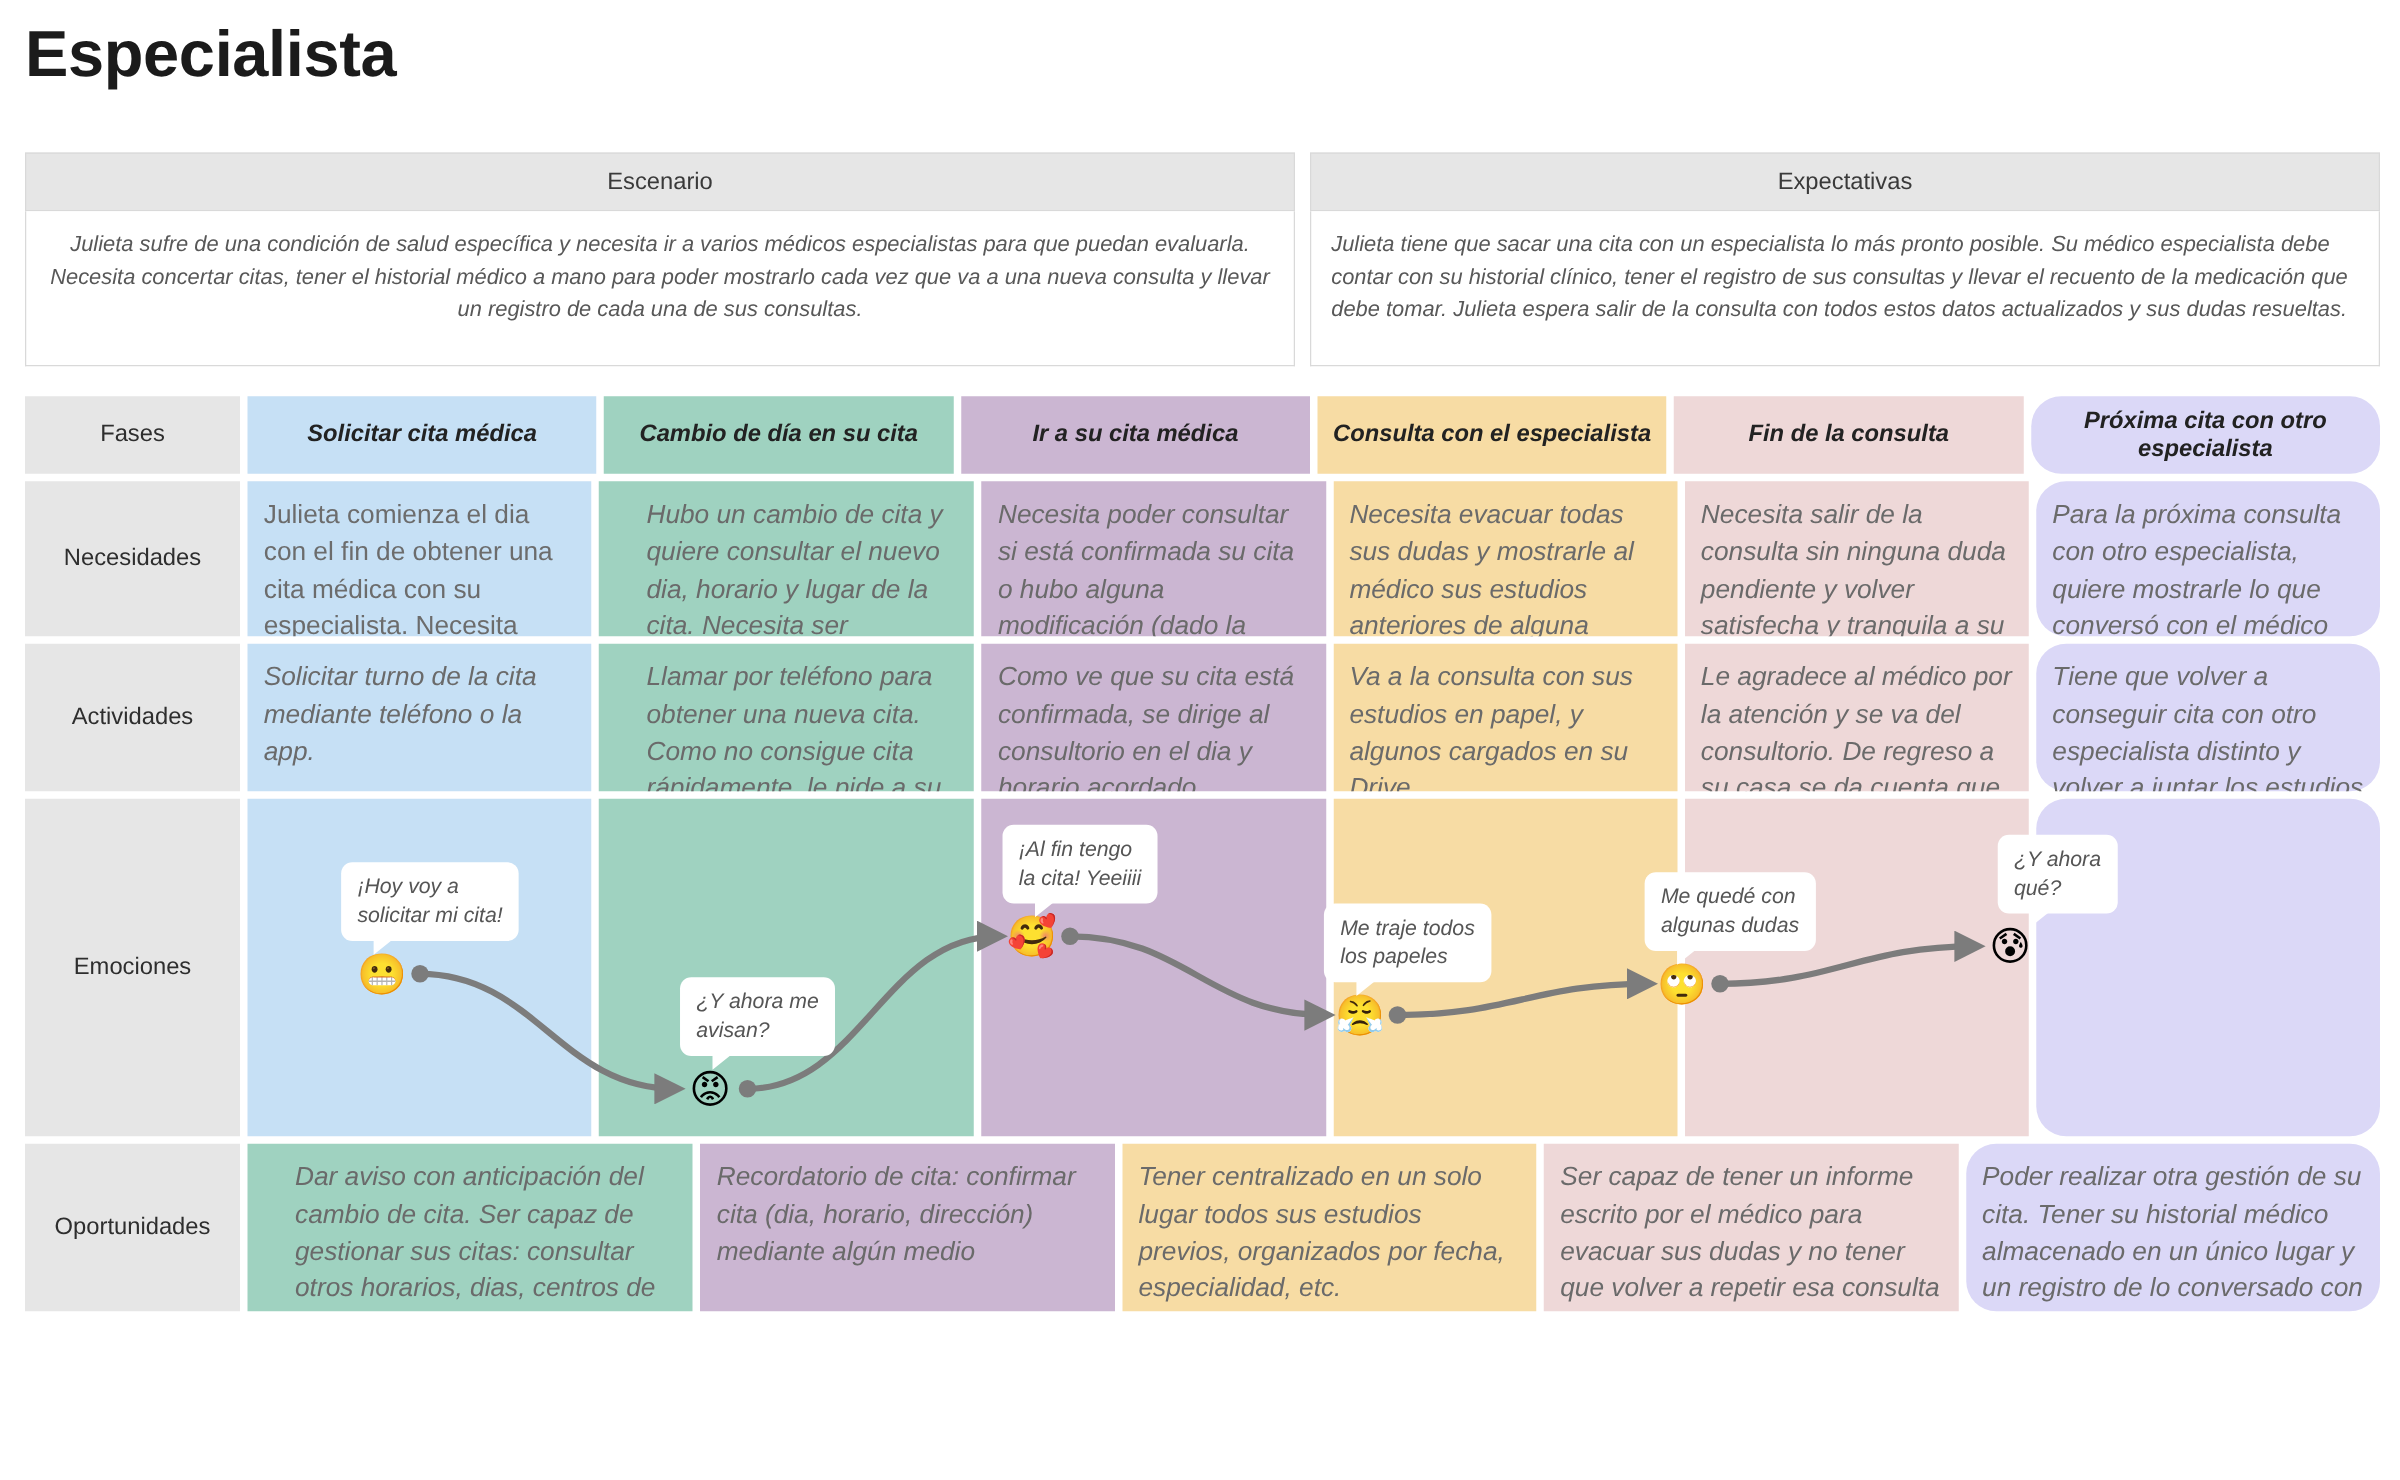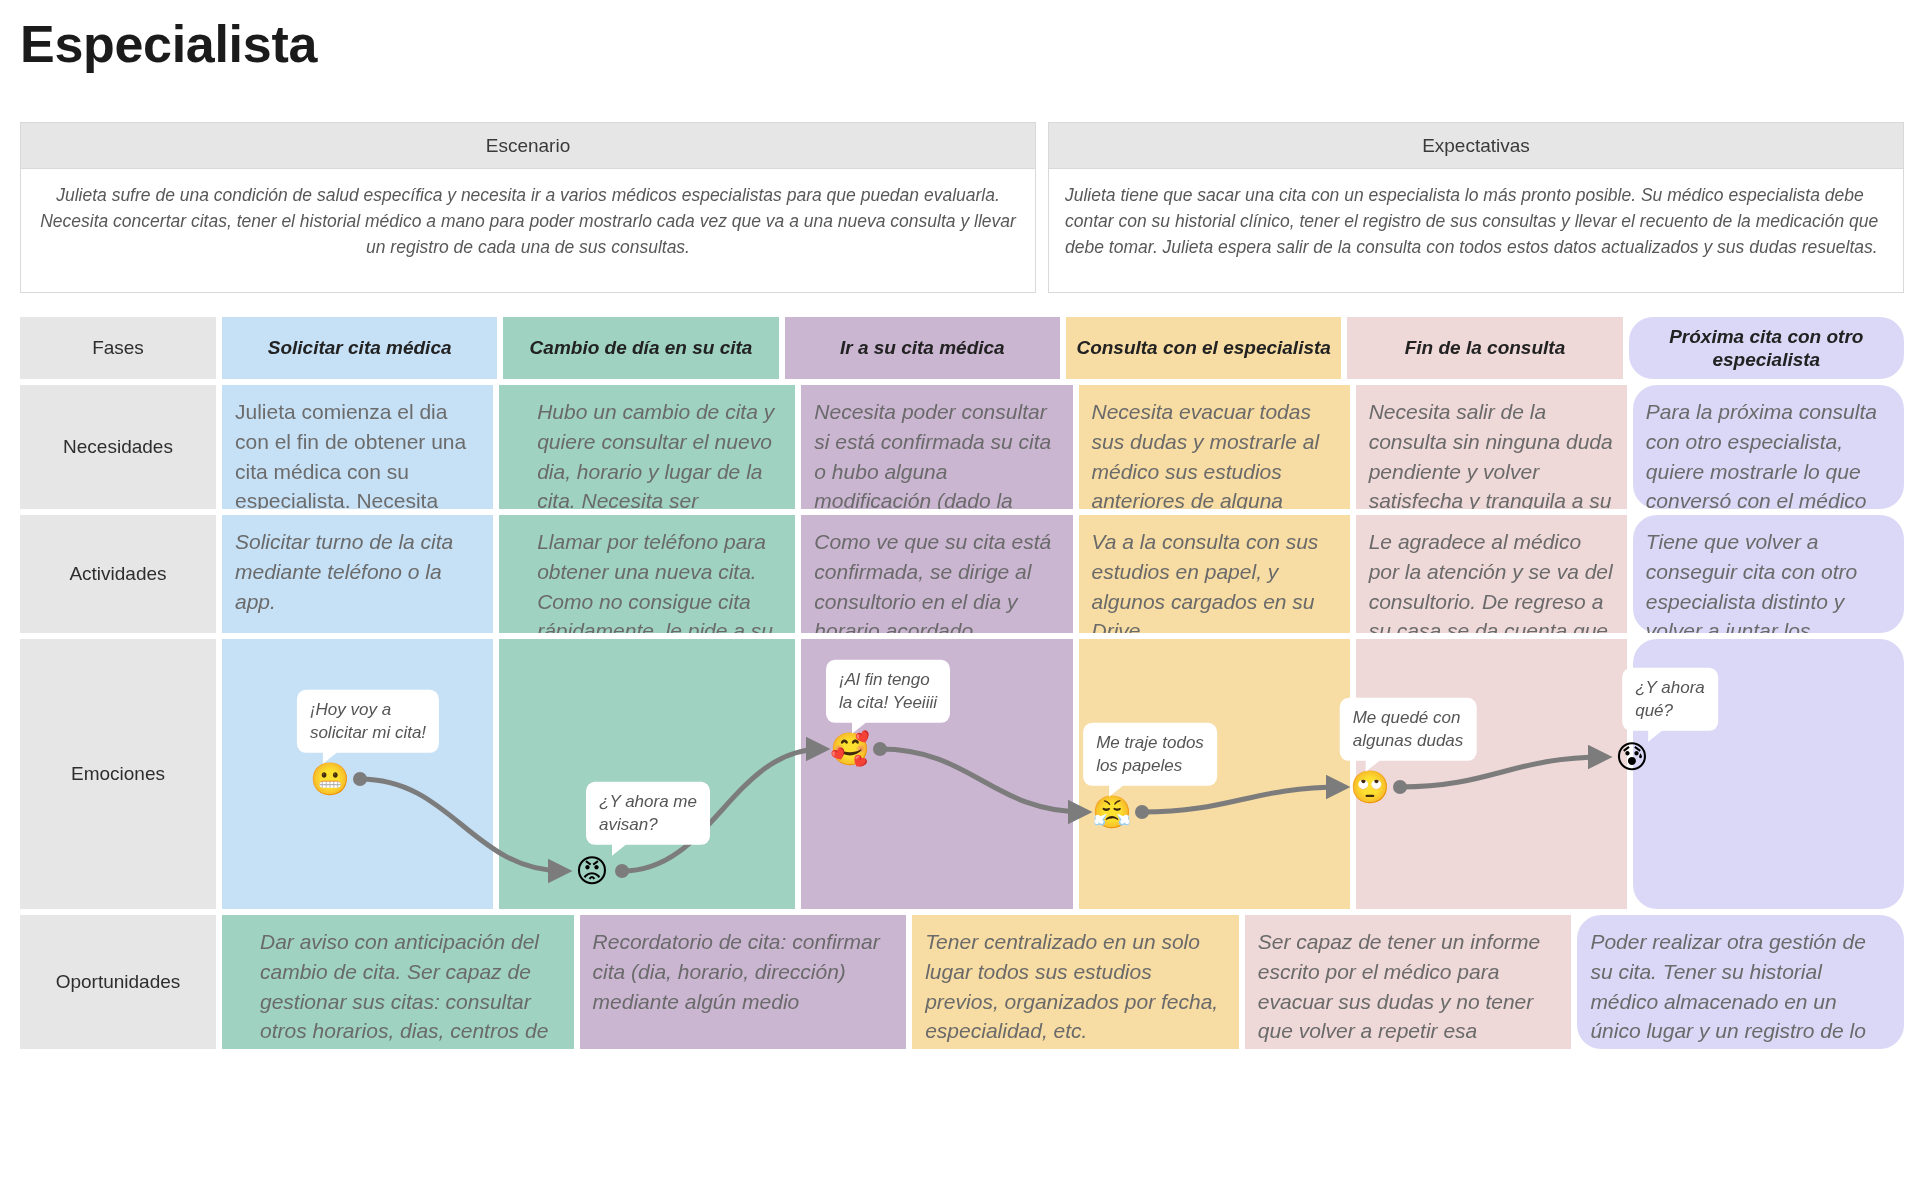--- a/index.html
+++ b/index.html
@@ -43,21 +43,21 @@
     color: #585858;
     height: 124px;
   }
   #band-escenario { left: 20px; width: 1016px; text-align: center; }
   #band-expectativas { left: 1048px; width: 856px; }
 
   
   .grid { position: absolute; left: 20px; top: 317px; width: 1884px; }
   .row { display: flex; gap: 6px; margin-bottom: 6px; }
   .rowlabel {
-    width: 196px; flex: none;
+    width: 172px; flex: none;
     background: #e6e6e6;
     display: flex; align-items: center; justify-content: center;
     font-size: 19px;
     color: #2e2e2e;
     text-align: center;
   }
   .cells { display: flex; gap: 6px; flex: 1; }
   .cell { flex: 1 1 0; min-width: 0; }
 
   
@@ -243,21 +243,21 @@
               <circle cx="658" cy="110" r="7" fill="#7c7c7c"></circle>
               <path d="M 920 173 C 1010 173, 1030 148, 1120 148" fill="none" stroke="#7c7c7c" stroke-width="5" stroke-linecap="round" marker-end="url(#arrowhead)"></path>
               <circle cx="920" cy="173" r="7" fill="#7c7c7c"></circle>
               <path d="M 1178 148 C 1269.8 148, 1290.2 118, 1382 118" fill="none" stroke="#7c7c7c" stroke-width="5" stroke-linecap="round" marker-end="url(#arrowhead)"></path>
               <circle cx="1178" cy="148" r="7" fill="#7c7c7c"></circle>
             </svg>
             <div class="emoji" style="left: 108px; top: 140px;">😬</div>
             <div class="bubble" style="left: 146px; top: 114px;">¡Hoy voy a
 solicitar mi cita!</div>
             <div class="emoji" style="left: 370px; top: 232px;">😡</div>
-            <div class="bubble" style="left: 426px; top: 206px;">¿Y ahora me
+            <div class="bubble" style="left: 408px; top: 206px;">¿Y ahora me
 avisan?</div>
             <div class="emoji" style="left: 628px; top: 110px;">🥰</div>
             <div class="bubble" style="left: 666px; top: 84px;">¡Al fin tengo
 la cita! Yeeiiii</div>
             <div class="emoji" style="left: 890px; top: 173px;">😤</div>
             <div class="bubble" style="left: 928px; top: 147px;">Me traje todos
 los papeles</div>
             <div class="emoji" style="left: 1148px; top: 148px;">🙄</div>
             <div class="bubble" style="left: 1186px; top: 122px;">Me quedé con
 algunas dudas</div>

